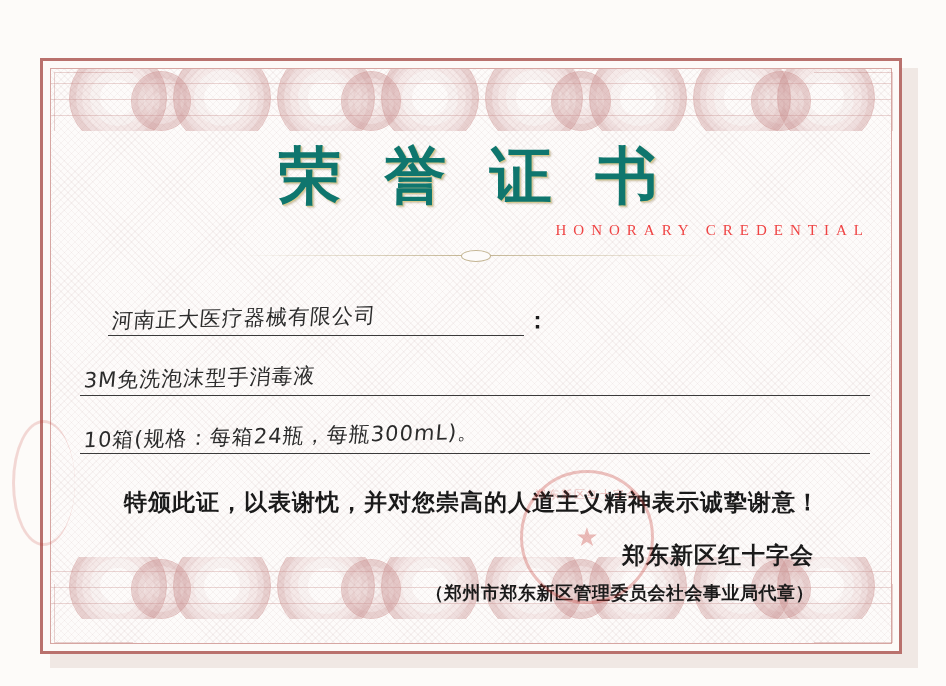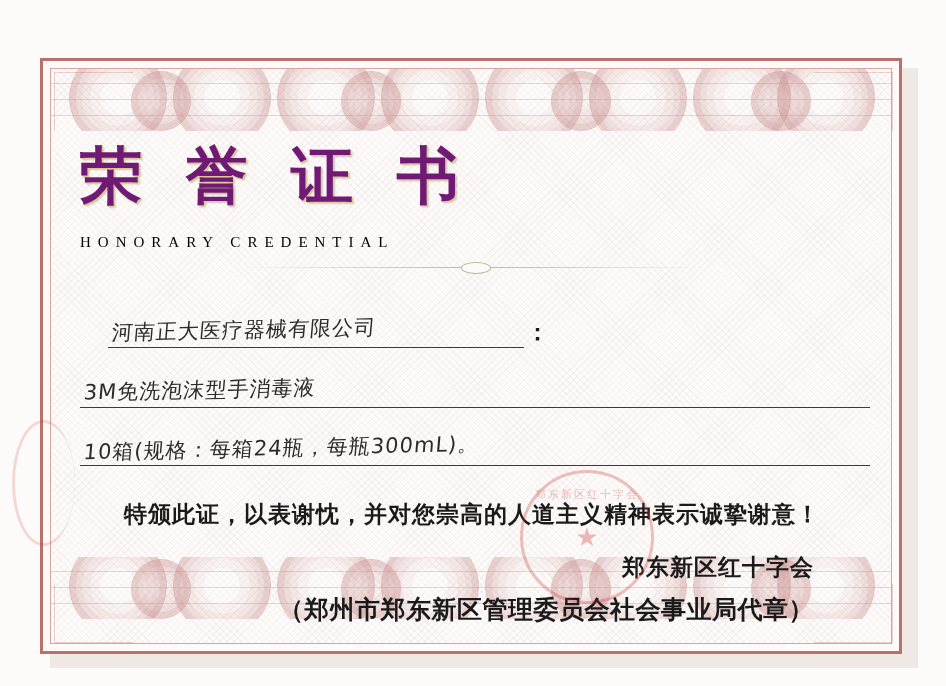--- a/index.html
+++ b/index.html
@@ -103,37 +103,37 @@
   
   .content {
     position: absolute;
     left: 80px;
     top: 120px;
     width: 790px;
     height: 480px;
   }
 
   .title-zh {
-    text-align: left;
+    text-align: center;
     font-family: "Liberation Serif", serif;
     font-size: 62px;
     font-weight: bold;
     letter-spacing: 14px;
-    color: #701a75;
+    color: #0f766e;
     text-shadow: 1px 1px 0 #d8c98e, 2px 2px 2px rgba(120,100,50,.35);
     margin-top: 22px;
     line-height: 1.1;
   }
   .title-en {
-    text-align: left;
+    text-align: right;
     font-family: "Liberation Serif", serif;
     font-size: 15px;
     letter-spacing: 7px;
-    color: #000000;
-    margin-top: 24px;
+    color: #ef4444;
+    margin-top: 12px;
   }
   .title-rule {
     width: 470px;
     height: 1px;
     margin: 16px auto 0;
     background: linear-gradient(to right, rgba(170,150,100,0), rgba(170,150,100,.7), rgba(170,150,100,0));
     position: relative;
   }
   .title-rule::after {
     content: "";
@@ -206,21 +206,21 @@
     font-family: "Liberation Serif", serif;
     color: #1a1a1a;
     padding-right: 56px;
   }
   .sign-org {
     font-size: 23px;
     font-weight: bold;
     letter-spacing: 1px;
   }
   .sign-sub {
-    font-size: 25px;
+    font-size: 18px;
     font-weight: bold;
     margin-top: 10px;
     letter-spacing: 0.5px;
   }
   .date-row {
     margin-top: 14px;
     display: flex;
     justify-content: flex-end;
     align-items: flex-end;
     gap: 4px;

